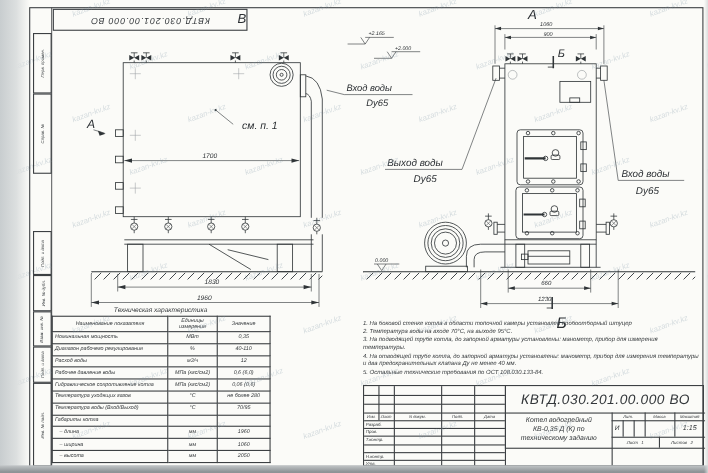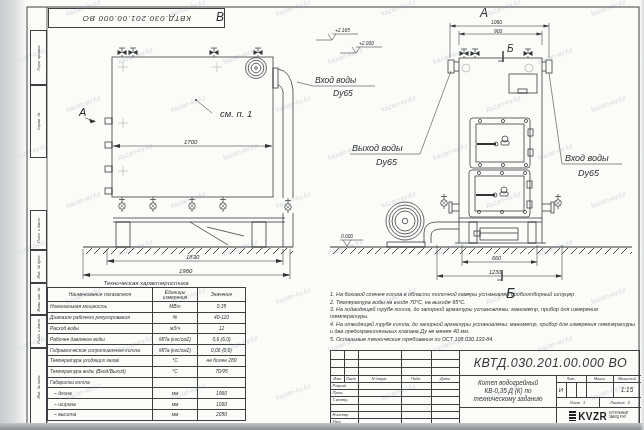--- a/index.html
+++ b/index.html
@@ -500,28 +500,20 @@
 
     <div class="cell sheetcell" style="left:225px;top:46px;width:43px;height:10px">
       <span>Лист</span>
         <span>1</span>
     </div>
     <div class="cell sheetcell" style="left:268px;top:46px;width:42px;height:10px">
       <span>Листов</span>
         <span>2</span>
     </div>
 
-    <div class="cell logo">
-      <div class="logo-bars"></div>
-      <span class="logo-kvzr">KVZR</span>
-      <span class="logo-co">
-        <span>КОТЕЛЬНЫЙ</span>
-        <span>ЗАВОД РЭП</span>
-      </span>
-    </div>
   </div>
 
   <div class="abs fmt">
     <span>Формат</span>
     <span>А3</span>
   </div>
 
   <div class="abs wm-layer">
       <span class="wm" style="left: 65px; top: 4px;">kazan-kv.kz</span>
       <span class="wm" style="left: 170px; top: 4px;">kazan-kv.kz</span>

